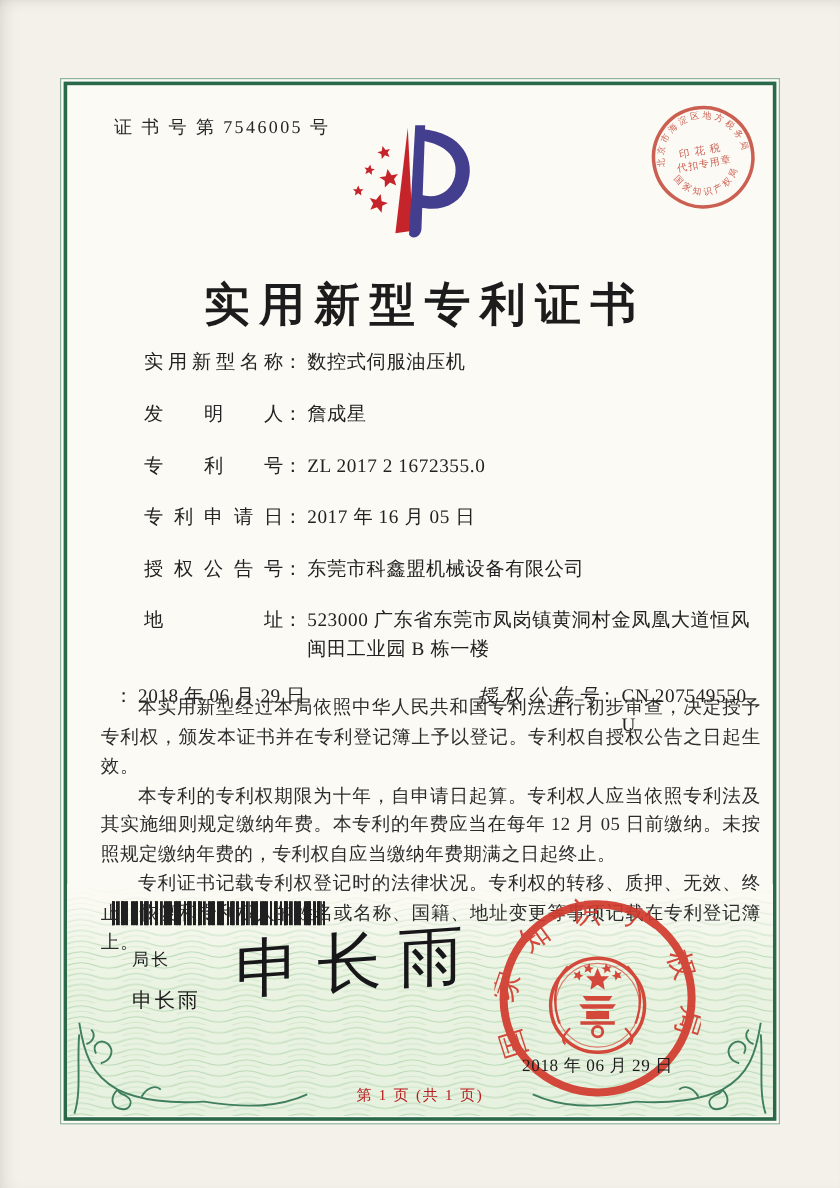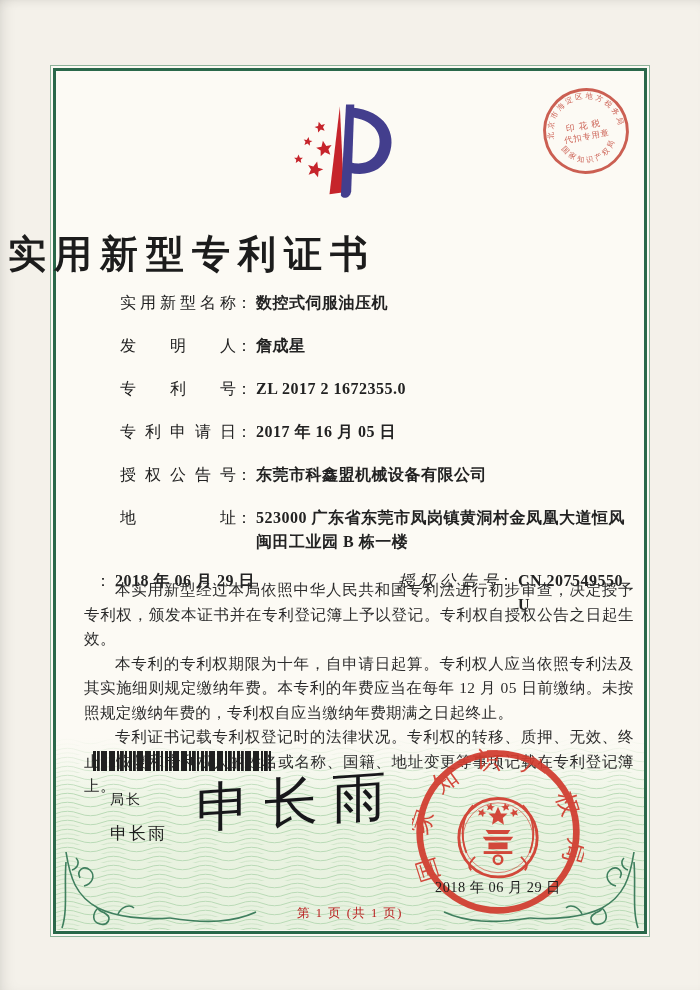--- a/index.html
+++ b/index.html
@@ -18,30 +18,30 @@
   .frame-inner{
     position:absolute;inset:2px;border:3px solid #2a684a;
   }
   
   .band{position:absolute;left:56px;top:737px;width:588px;height:193px;background:linear-gradient(180deg,#f6f9f0 0%,#eaf3e1 45%,#e7f1df 100%);}
   .band svg{position:absolute;inset:0;width:100%;height:100%;}
   .band::after{content:"";position:absolute;left:0;top:0;right:0;height:55px;background:linear-gradient(180deg,#fcfaf4 0%,rgba(252,250,244,0) 100%);}
   
   .cert-no{position:absolute;left:95px;top:97px;font-size:15px;letter-spacing:2px;color:#262626;}
   .logo{position:absolute;left:283px;top:100px;width:124px;height:104px;}
-  .title{position:absolute;left:0;right:0;top:204px;font-size:38px;font-weight:600;letter-spacing:8px;text-indent:8px;color:#1c1c1c;}
+  .title{position:absolute;left:0;right:0;top:204px;text-align:center;font-size:38px;font-weight:600;letter-spacing:8px;text-indent:8px;color:#1c1c1c;}
   
   .tax-stamp{position:absolute;left:540px;top:85px;width:92px;height:92px;opacity:.9;}
   
   .fields{position:absolute;left:95px;top:291px;right:70px;font-size:16px;line-height:24px;color:#222;}
   .field-row{margin-bottom:19px;position:relative;display:flex;align-items:flex-start;}
   .field-row.address{margin-bottom:15px;}
   .flabel{display:inline-block;width:116px;text-align:justify;text-align-last:justify;flex:0 0 116px;margin-left:25px;}
   .fcolon{margin-right:4px;}
-  .fvalue{letter-spacing:.5px;font-weight:bold;}
+  .fvalue{letter-spacing:.5px;}
   .address .fvalue{max-width:392px;}
   .pair2{position:absolute;left:278px;top:0;display:flex;}
   .pair2 .flabel{width:100px;flex:0 0 100px;font-style:italic;}
   
   .body-text{position:absolute;left:84px;top:578px;right:66px;font-size:15.5px;line-height:24.5px;color:#2c2c2c;text-align:justify;letter-spacing:.4px;}
   .body-text p{margin:0;text-indent:2em;font-family:Liberation Serif, serif;}
   
   .barcode{position:absolute;left:93px;top:751px;width:178px;height:20px;
     background-image:
       repeating-linear-gradient(90deg,#202020 0 2px,rgba(0,0,0,0) 2px 4px),
@@ -91,20 +91,21 @@
   <svg class="flourish right" viewBox="0 0 200 80" fill="none" stroke-width="1.6" color="#3f7f5e">
     <path d="M8,0 C12,26 18,44 40,56 C58,65 86,68 112,66" stroke="currentColor"></path>
     <path d="M8,10 C6,34 10,58 4,76" stroke="currentColor"></path>
     <path d="M40,56 C34,62 34,70 42,72 C50,74 54,66 48,62 C44,59 41,60 40,56" stroke="currentColor"></path>
     <path d="M112,66 C150,72 176,70 198,60" stroke="currentColor"></path>
     <path d="M26,34 C34,32 38,24 32,18 C26,13 18,18 22,26" stroke="currentColor"></path>
     <path d="M60,62 C64,54 72,52 76,56" stroke="currentColor"></path>
     <path d="M14,18 C20,16 22,10 18,6" stroke="currentColor"></path>
   </svg>
 
+  <div class="cert-no">证 书 号 第 7546005 号</div>
 
   <svg class="logo" viewBox="0 0 120 100">
     <g fill="currentColor" color="#c6242b">
       <path d="M55,6 L59,89 L45,91 Z"></path>
       <path transform="translate(36,26) scale(0.55) rotate(-15)" d="M0,-10 L2.94,-3.09 L9.51,-3.09 L4.76,1.18 L5.88,8.09 L0,4 L-5.88,8.09 L-4.76,1.18 L-9.51,-3.09 L-2.94,-3.09 Z"></path>
       <path transform="translate(24,40) scale(0.45) rotate(10)" d="M0,-10 L2.94,-3.09 L9.51,-3.09 L4.76,1.18 L5.88,8.09 L0,4 L-5.88,8.09 L-4.76,1.18 L-9.51,-3.09 L-2.94,-3.09 Z"></path>
       <path transform="translate(40,47) scale(0.8) rotate(-10)" d="M0,-10 L2.94,-3.09 L9.51,-3.09 L4.76,1.18 L5.88,8.09 L0,4 L-5.88,8.09 L-4.76,1.18 L-9.51,-3.09 L-2.94,-3.09 Z"></path>
       <path transform="translate(15,57) scale(0.45)" d="M0,-10 L2.94,-3.09 L9.51,-3.09 L4.76,1.18 L5.88,8.09 L0,4 L-5.88,8.09 L-4.76,1.18 L-9.51,-3.09 L-2.94,-3.09 Z"></path>
       <path transform="translate(31,67) scale(0.8) rotate(15)" d="M0,-10 L2.94,-3.09 L9.51,-3.09 L4.76,1.18 L5.88,8.09 L0,4 L-5.88,8.09 L-4.76,1.18 L-9.51,-3.09 L-2.94,-3.09 Z"></path>
     </g>

